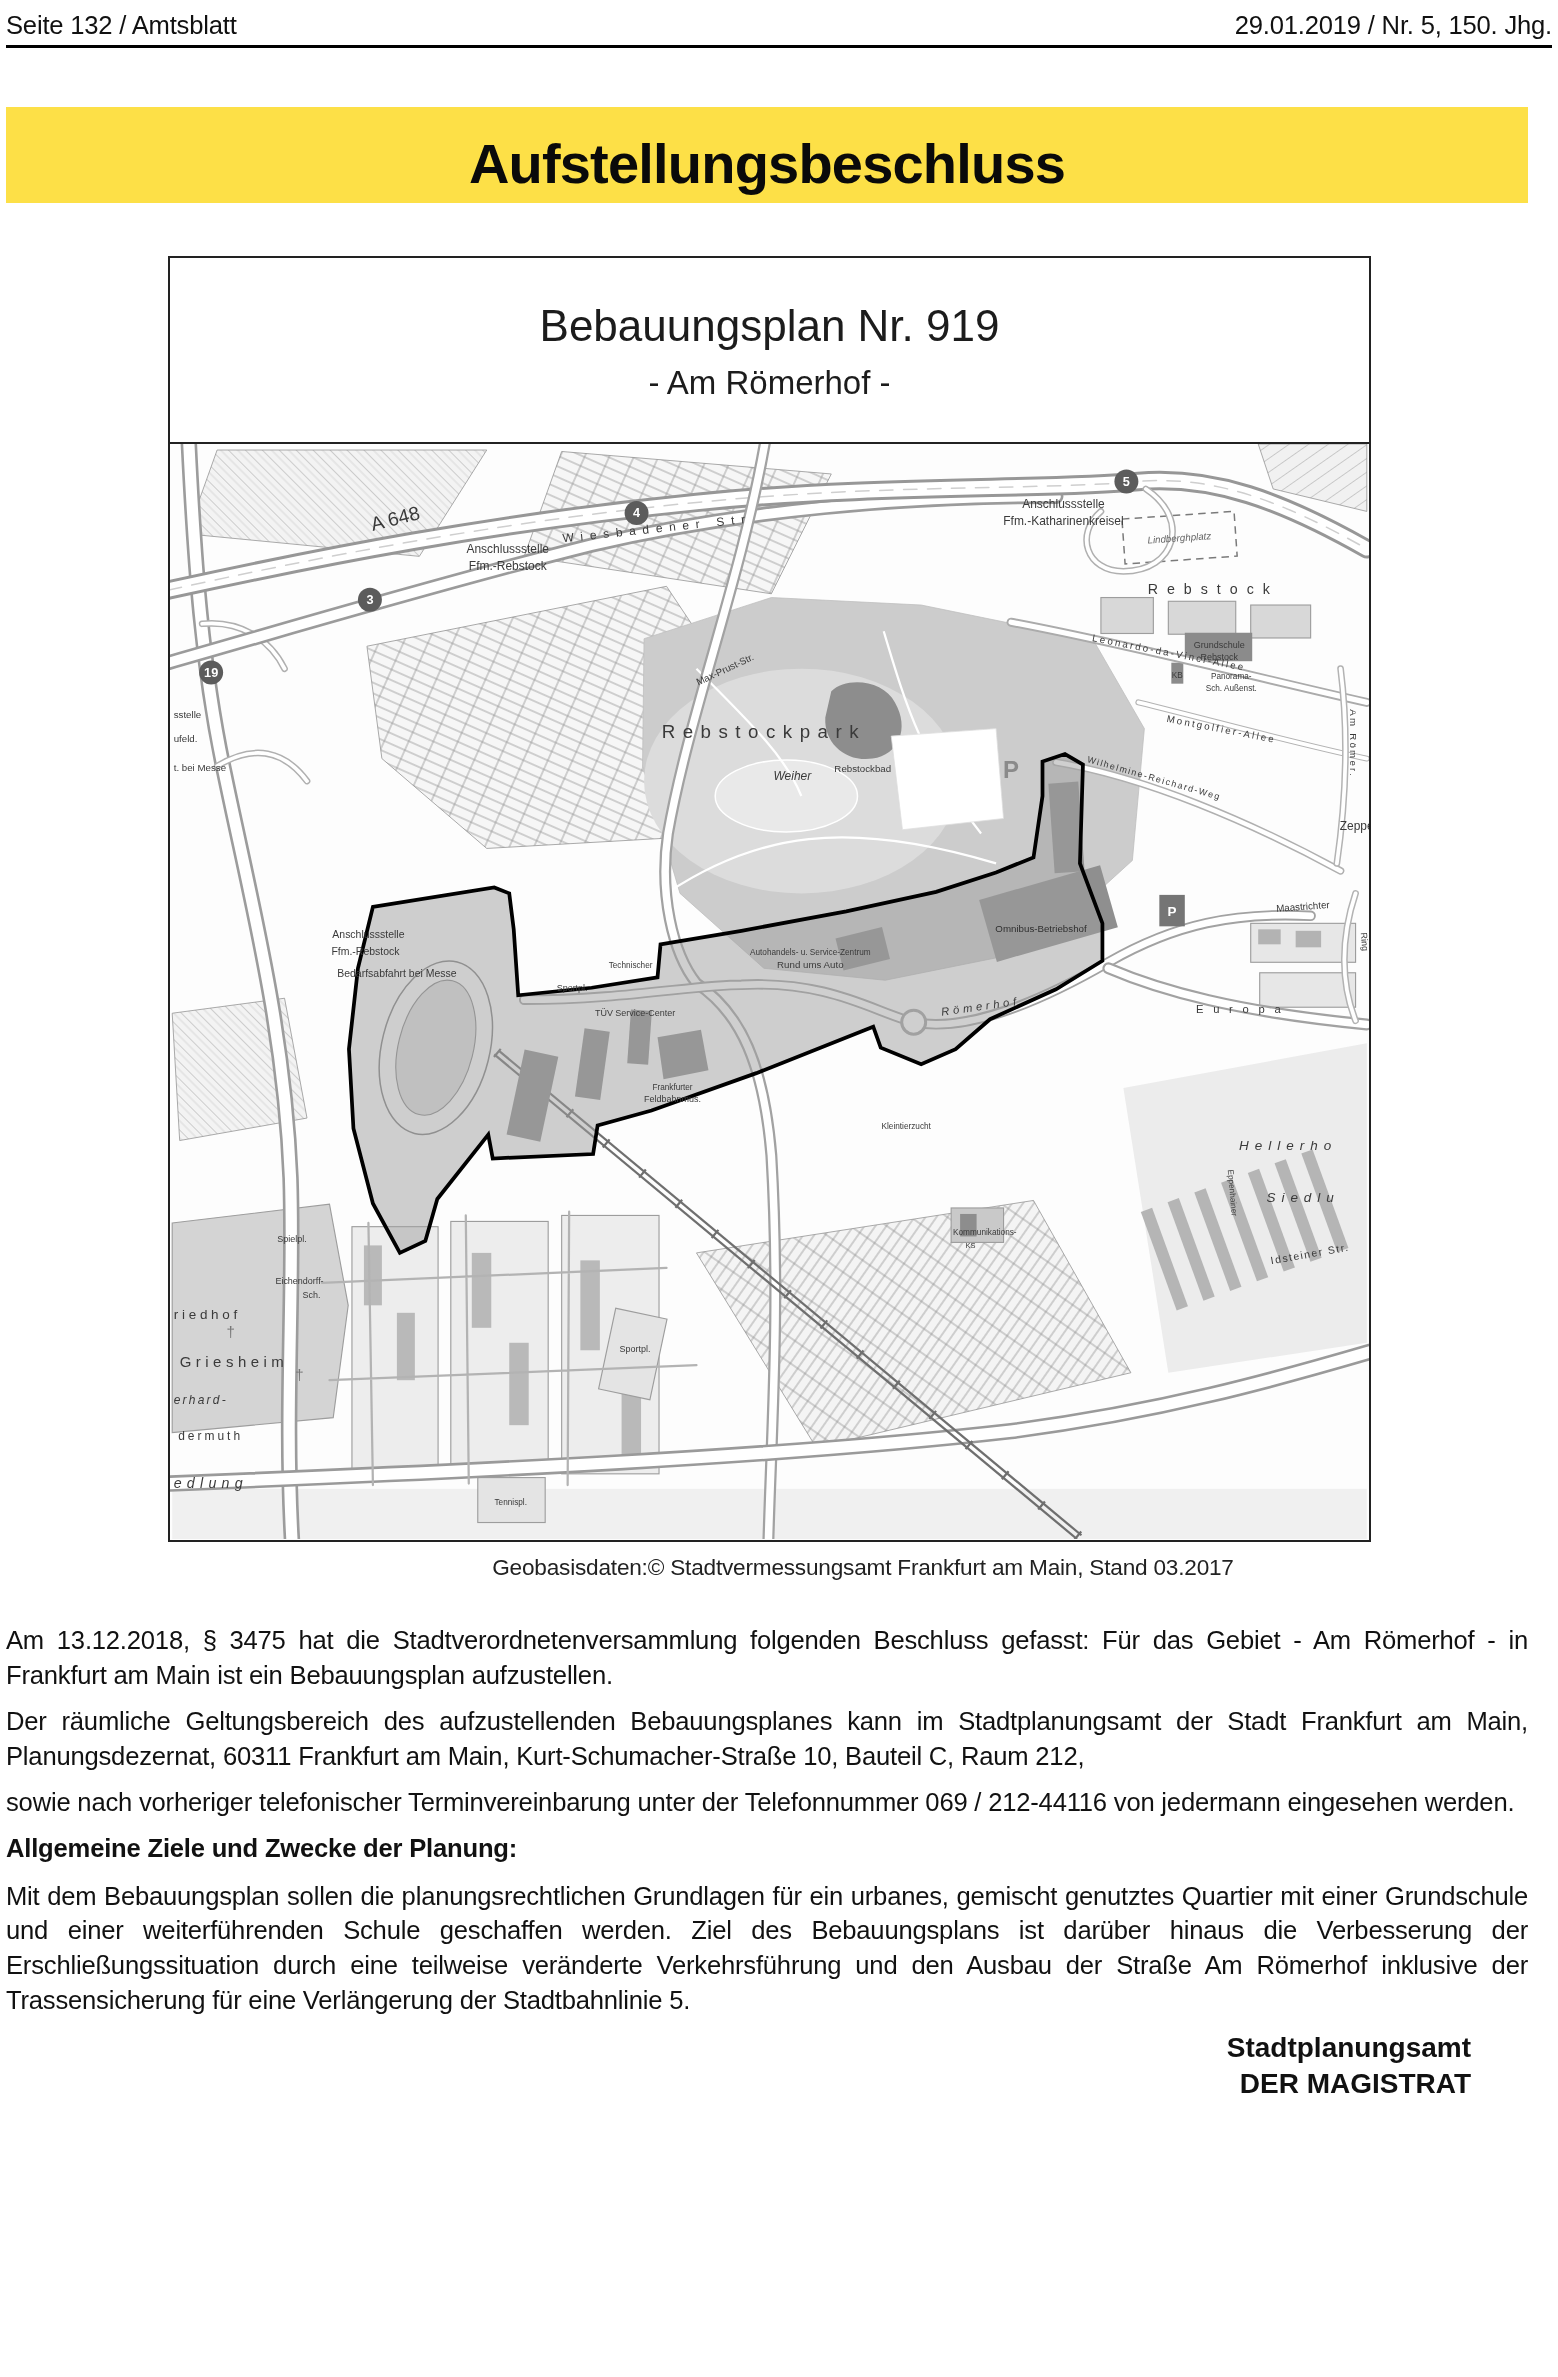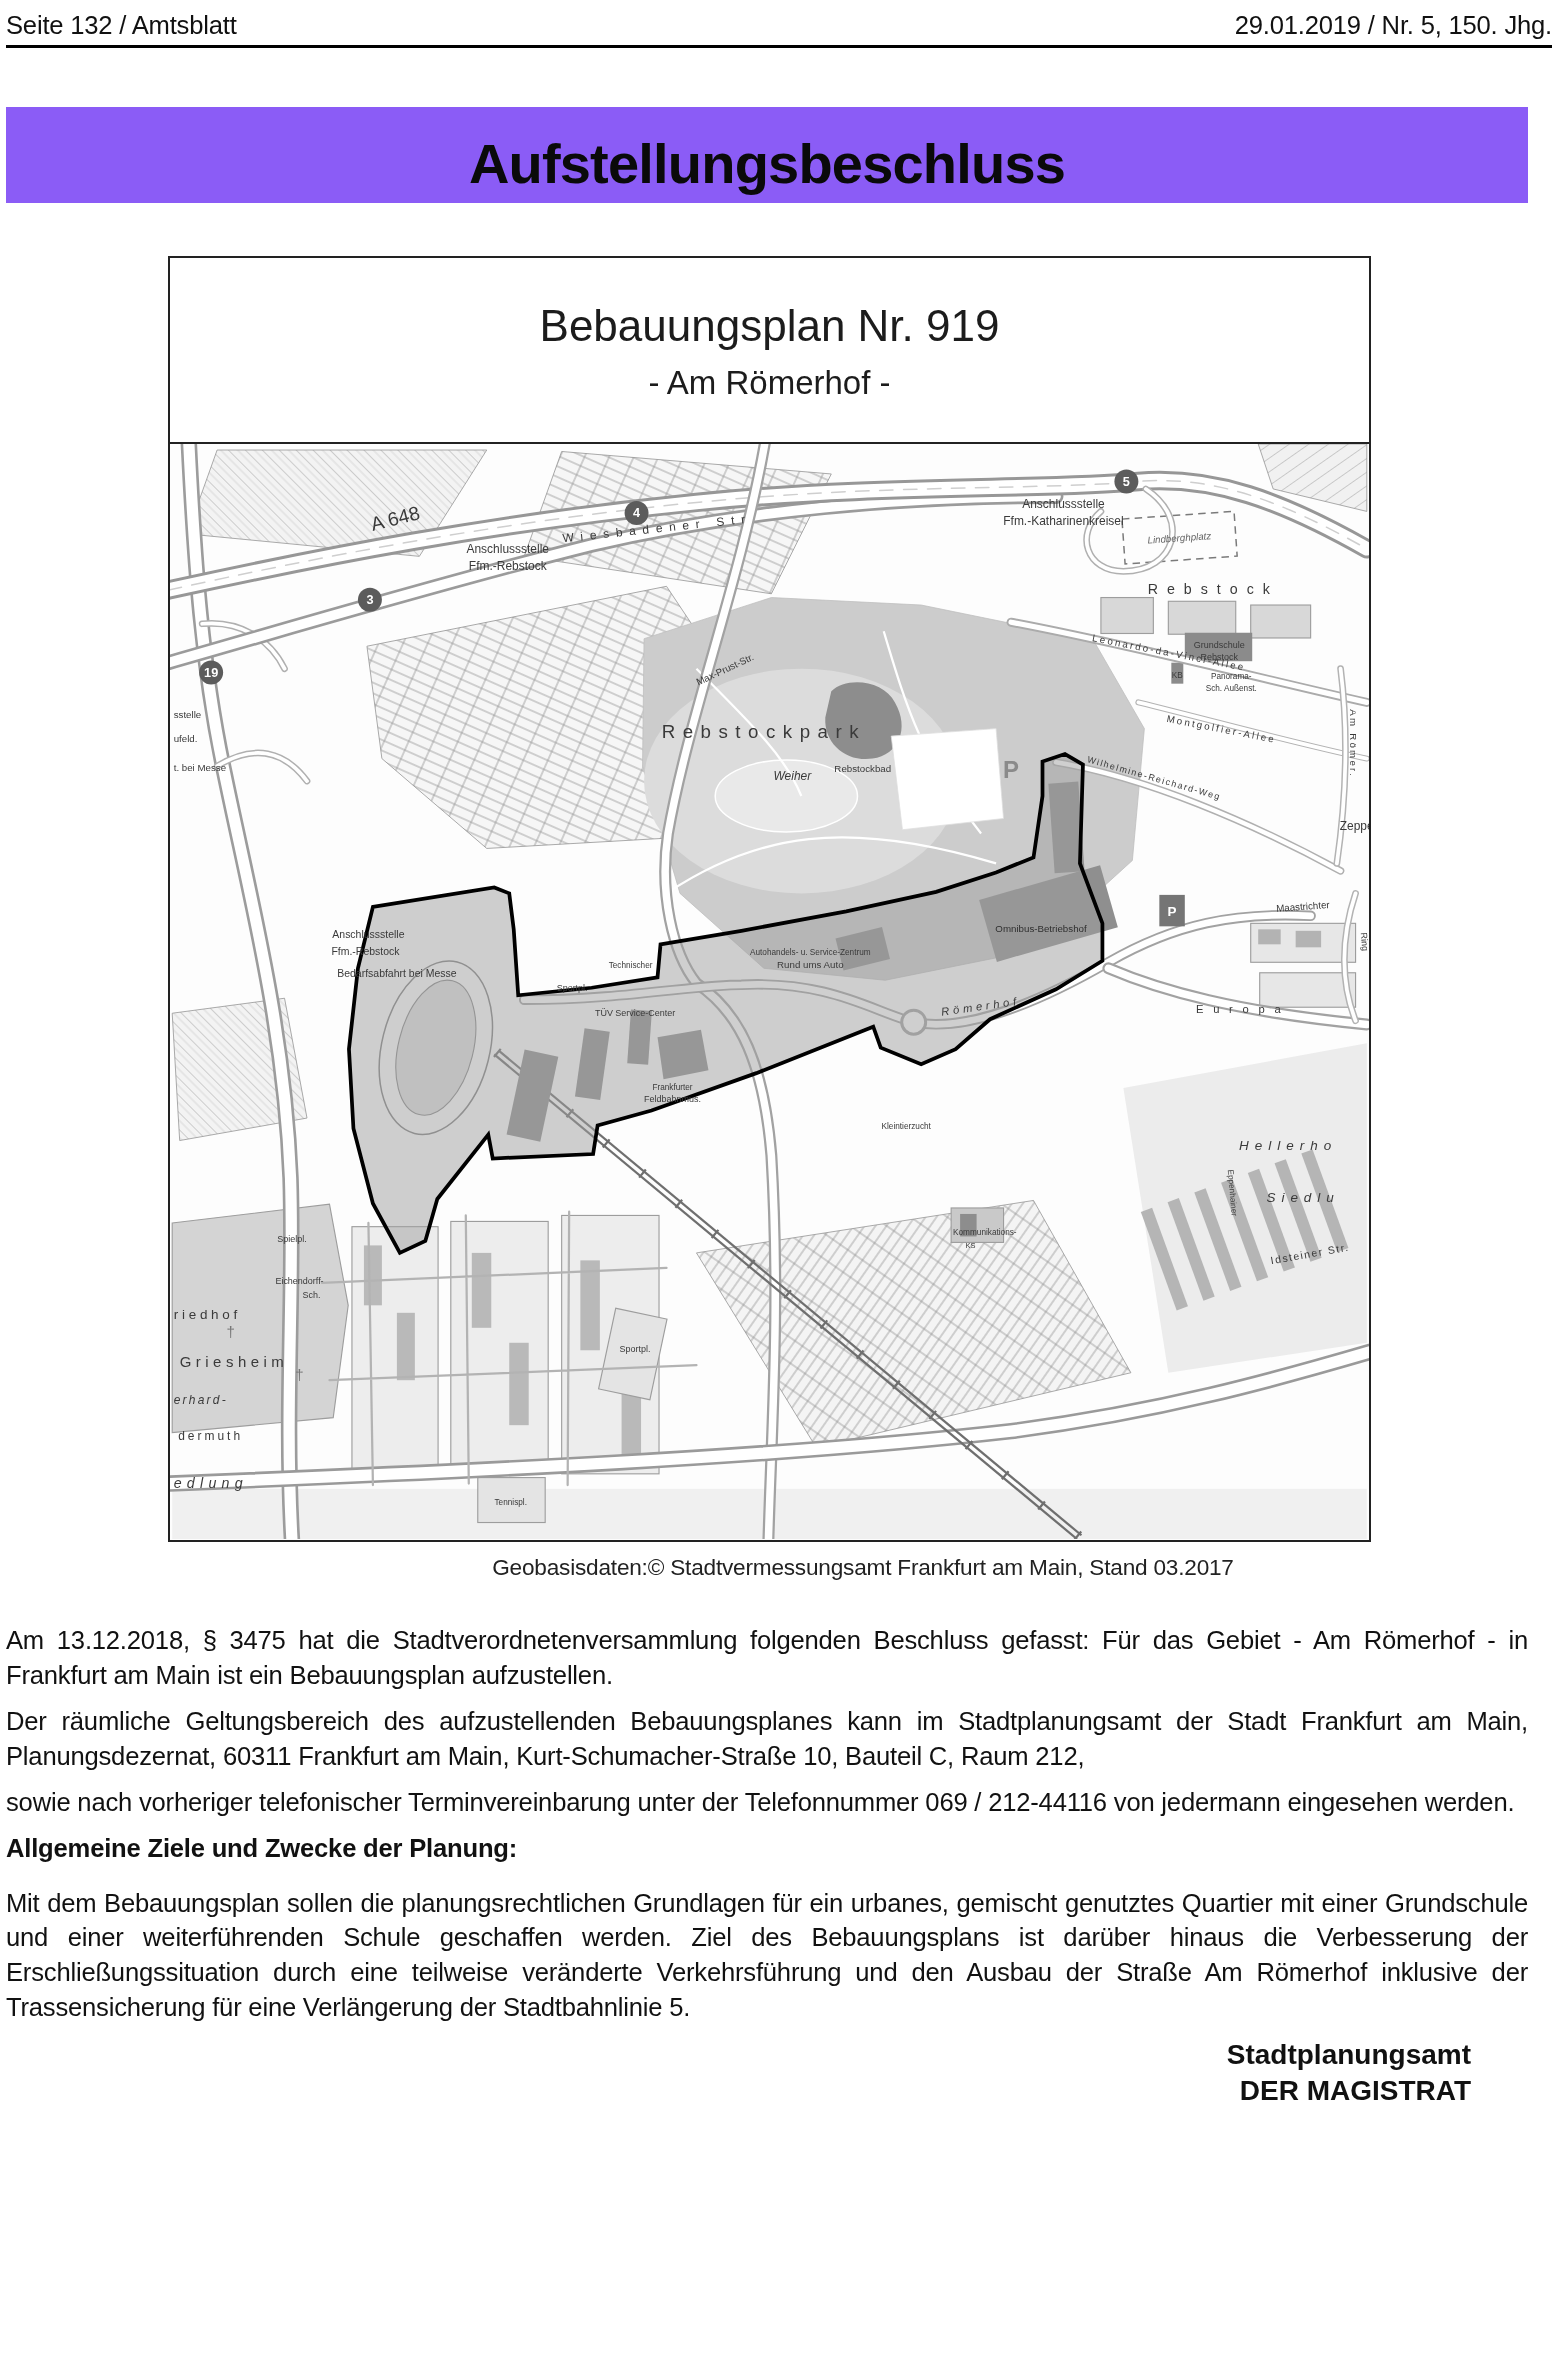--- a/index.html
+++ b/index.html
@@ -4,36 +4,36 @@
 <style>
   html,body{margin:0;padding:0;}
   body{
     width:1558px;height:2377px;background:#ffffff;
     font-family:"Liberation Sans",sans-serif;color:#111;
     position:relative;overflow:hidden;
   }
   .hdr{display:flex;justify-content:space-between;align-items:flex-end;
        padding:11px 6px 0 6px;font-size:25.6px;letter-spacing:-0.2px;}
   .rule{border-top:3px solid #000;margin:4.5px 6px 0 6px;}
-  .banner{margin:59px 30px 0 6px;height:96px;background:#8b5cf6;}
+  .banner{margin:59px 30px 0 6px;height:96px;background:#fde047;}
   .banner h1{margin:0;text-align:center;line-height:113px;font-size:56px;
              font-weight:bold;color:#0a0a0a;letter-spacing:-0.8px;}
   .figure{margin:53px 0 0 168px;width:1203px;}
   .fig-head{box-sizing:border-box;border:2.3px solid #222;border-bottom:none;
             height:186px;text-align:center;padding-top:43px;}
   .fig-head .t1{font-size:44px;color:#1c1c1c;letter-spacing:0;}
   .fig-head .t2{font-size:33px;color:#1c1c1c;margin-top:13.5px;}
   .map-area{box-sizing:border-box;border:2.3px solid #222;height:1100px;
             overflow:hidden;background:#fdfdfd;}
   .map-area svg{display:block;}
   .caption{margin:13.5px 0 0 168px;font-size:22.6px;color:#222;letter-spacing:-0.2px;text-align:center;}
   .bodytext{margin:42px 30px 0 6px;font-size:25.6px;line-height:1.36;
             text-align:justify;letter-spacing:-0.2px;}
   .bodytext p{margin:0 0 11.3px 0;}
-  .bodytext h3{font-size:25.6px;font-weight:bold;margin:6px 0 20px 0;text-align:left;}
+  .bodytext h3{font-size:25.6px;font-weight:bold;margin:6px 0 13px 0;text-align:left;}
   .footer{margin:12px 87px 0 0;text-align:right;font-weight:bold;
           font-size:28px;line-height:1.28;}
 </style>
 </head>
 <body>
 
 <div class="hdr">
   <span>Seite 132 / Amtsblatt</span>
   <span>29.01.2019 / Nr. 5, 150. Jhg.</span>
 </div>

